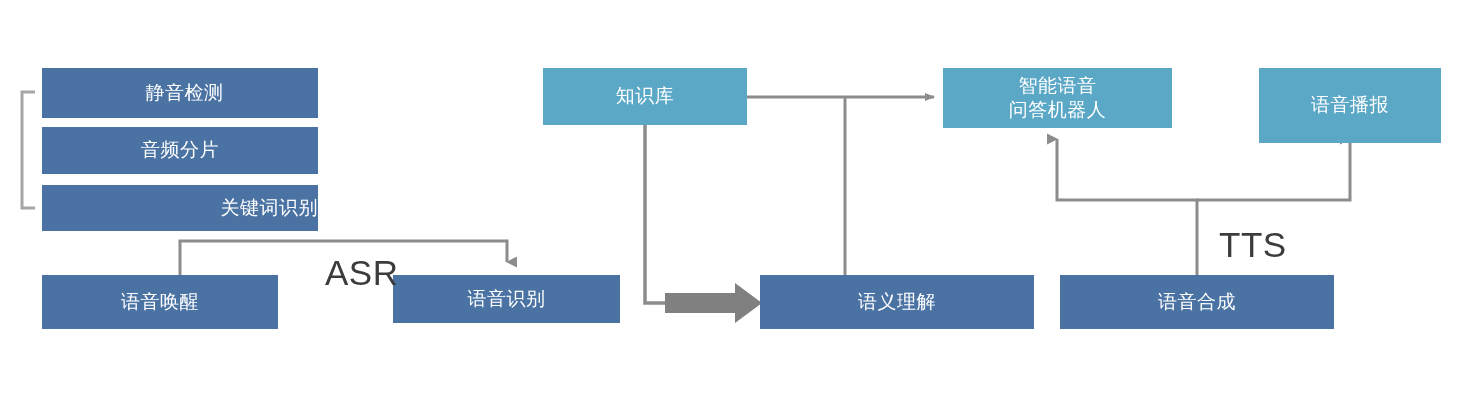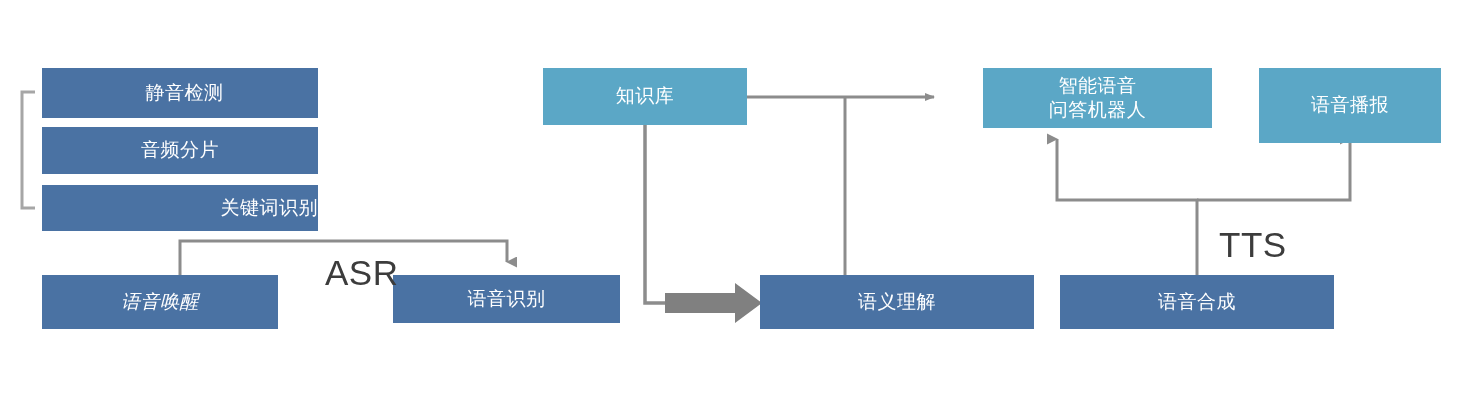--- a/index.html
+++ b/index.html
@@ -109,37 +109,37 @@
   </div>
 
   <div class="node dark" style="left:42px;  top:127px; width:276px; height:47px;text-align:right;">
     <span>音频分片</span>
   </div>
 
   <div class="node dark" style="left:42px;  top:185px; width:276px; height:46px;justify-content:flex-end;">
     <span>关键词识别</span>
   </div>
 
-  <div class="node dark" style="left:42px;  top:275px; width:236px; height:54px;font-style:italic;">
+  <div class="node dark" style="left:42px;  top:275px; width:236px; height:54px;">
     <span>语音唤醒</span>
   </div>
 
   <div class="node dark" style="left:393px; top:275px; width:227px; height:48px;">
     <span>语音识别</span>
   </div>
 
   <div class="node light" style="left:543px; top:68px;  width:204px; height:57px;">
     <span>知识库</span>
   </div>
 
   <div class="node dark" style="left:760px; top:275px; width:274px; height:54px;">
     <span>语义理解</span>
   </div>
 
-  <div class="node light" style="left:943px; top:68px;  width:229px; height:60px;margin-left:40px;">
+  <div class="node light" style="left:943px; top:68px;  width:229px; height:60px;">
     <span>智能语音
 问答机器人</span>
   </div>
 
   <div class="node dark" style="left:1060px; top:275px; width:274px; height:54px;">
     <span>语音合成</span>
   </div>
 
   <div class="node light" style="left:1259px; top:68px;  width:182px; height:75px;">
     <span>语音播报</span>

